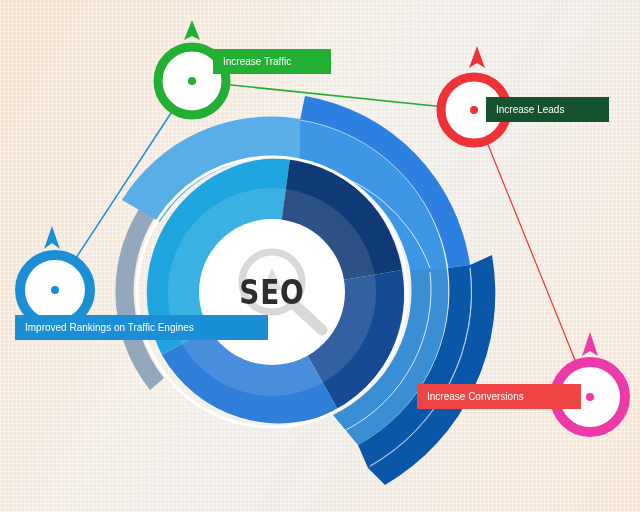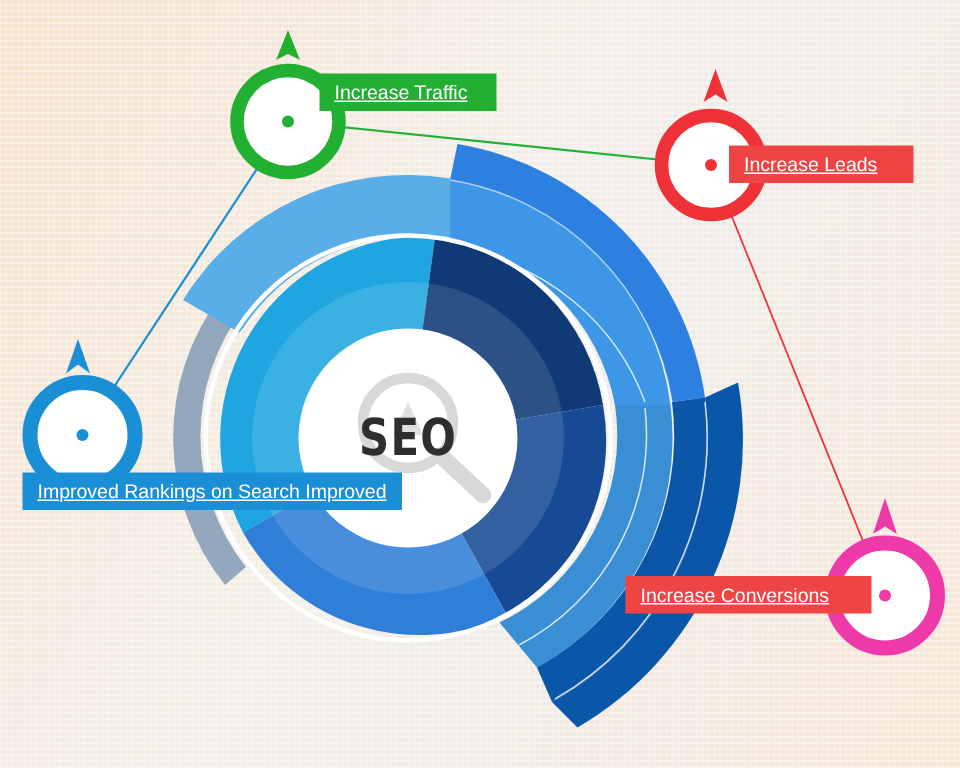--- a/index.html
+++ b/index.html
@@ -8,24 +8,23 @@
     background-color: #f8e7d6;
     background-image:
       linear-gradient(90deg, rgba(255,255,255,0.35) 1px, transparent 1px),
       linear-gradient(0deg, rgba(255,255,255,0.35) 1px, transparent 1px),
       linear-gradient(120deg, #f7e2cd 0%, #f2eee8 45%, #efece8 60%, #f8e6d4 100%);
     background-size: 4px 4px, 4px 4px, 100% 100%;
     font-family: "Liberation Sans", sans-serif;
   }
   #stage { position: absolute; left: 0; top: 0; width: 640px; height: 512px; }
   .label {
-    position: absolute; color: #ffffff; font-size: 13px; line-height: 1;
+    position: absolute; color: #ffffff; font-size: 10px; line-height: 1;
     padding: 0 10px; display: flex; align-items: center; white-space: nowrap;
     box-sizing: border-box;
-    text-decoration: underline;
   }
   .seo-text {
     position: absolute; left: 222px; top: 272px; width: 100px; text-align: center;
     font-family: "DejaVu Sans", sans-serif; font-weight: bold; font-size: 34px;
     color: #2e2e2e; letter-spacing: 1px; transform: scaleX(0.82);
   }
 </style>
 </head>
 <body>
 
@@ -89,21 +88,21 @@
     <circle cx="590" cy="397" r="35" fill="#ffffff" stroke="#ee3aa8" stroke-width="10"></circle>
     <circle cx="590" cy="397" r="4" fill="#ee3aa8"></circle>
   </g>
 </svg>
 
 <div class="seo-text">SEO</div>
 
 <div class="label" style="left:213px; top:49px; width:118px; height:25px; background:#22b033;">
   <span>Increase Traffic</span>
 </div>
-<div class="label" style="left:486px; top:97px; width:123px; height:25px; background:#ef4444;">
+<div class="label" style="left:486px; top:97px; width:123px; height:25px; background:#14532d;">
   <span>Increase Leads</span>
 </div>
 <div class="label" style="left:15px; top:315px; width:253px; height:25px; background:#1b8fd6;">
-  <span>Improved Rankings on Search Improved</span>
+  <span>Improved Rankings on Traffic Engines</span>
 </div>
 <div class="label" style="left:417px; top:384px; width:164px; height:25px; background:#ef4444;">
   <span>Increase Conversions</span>
 </div>
 
 </body></html>

